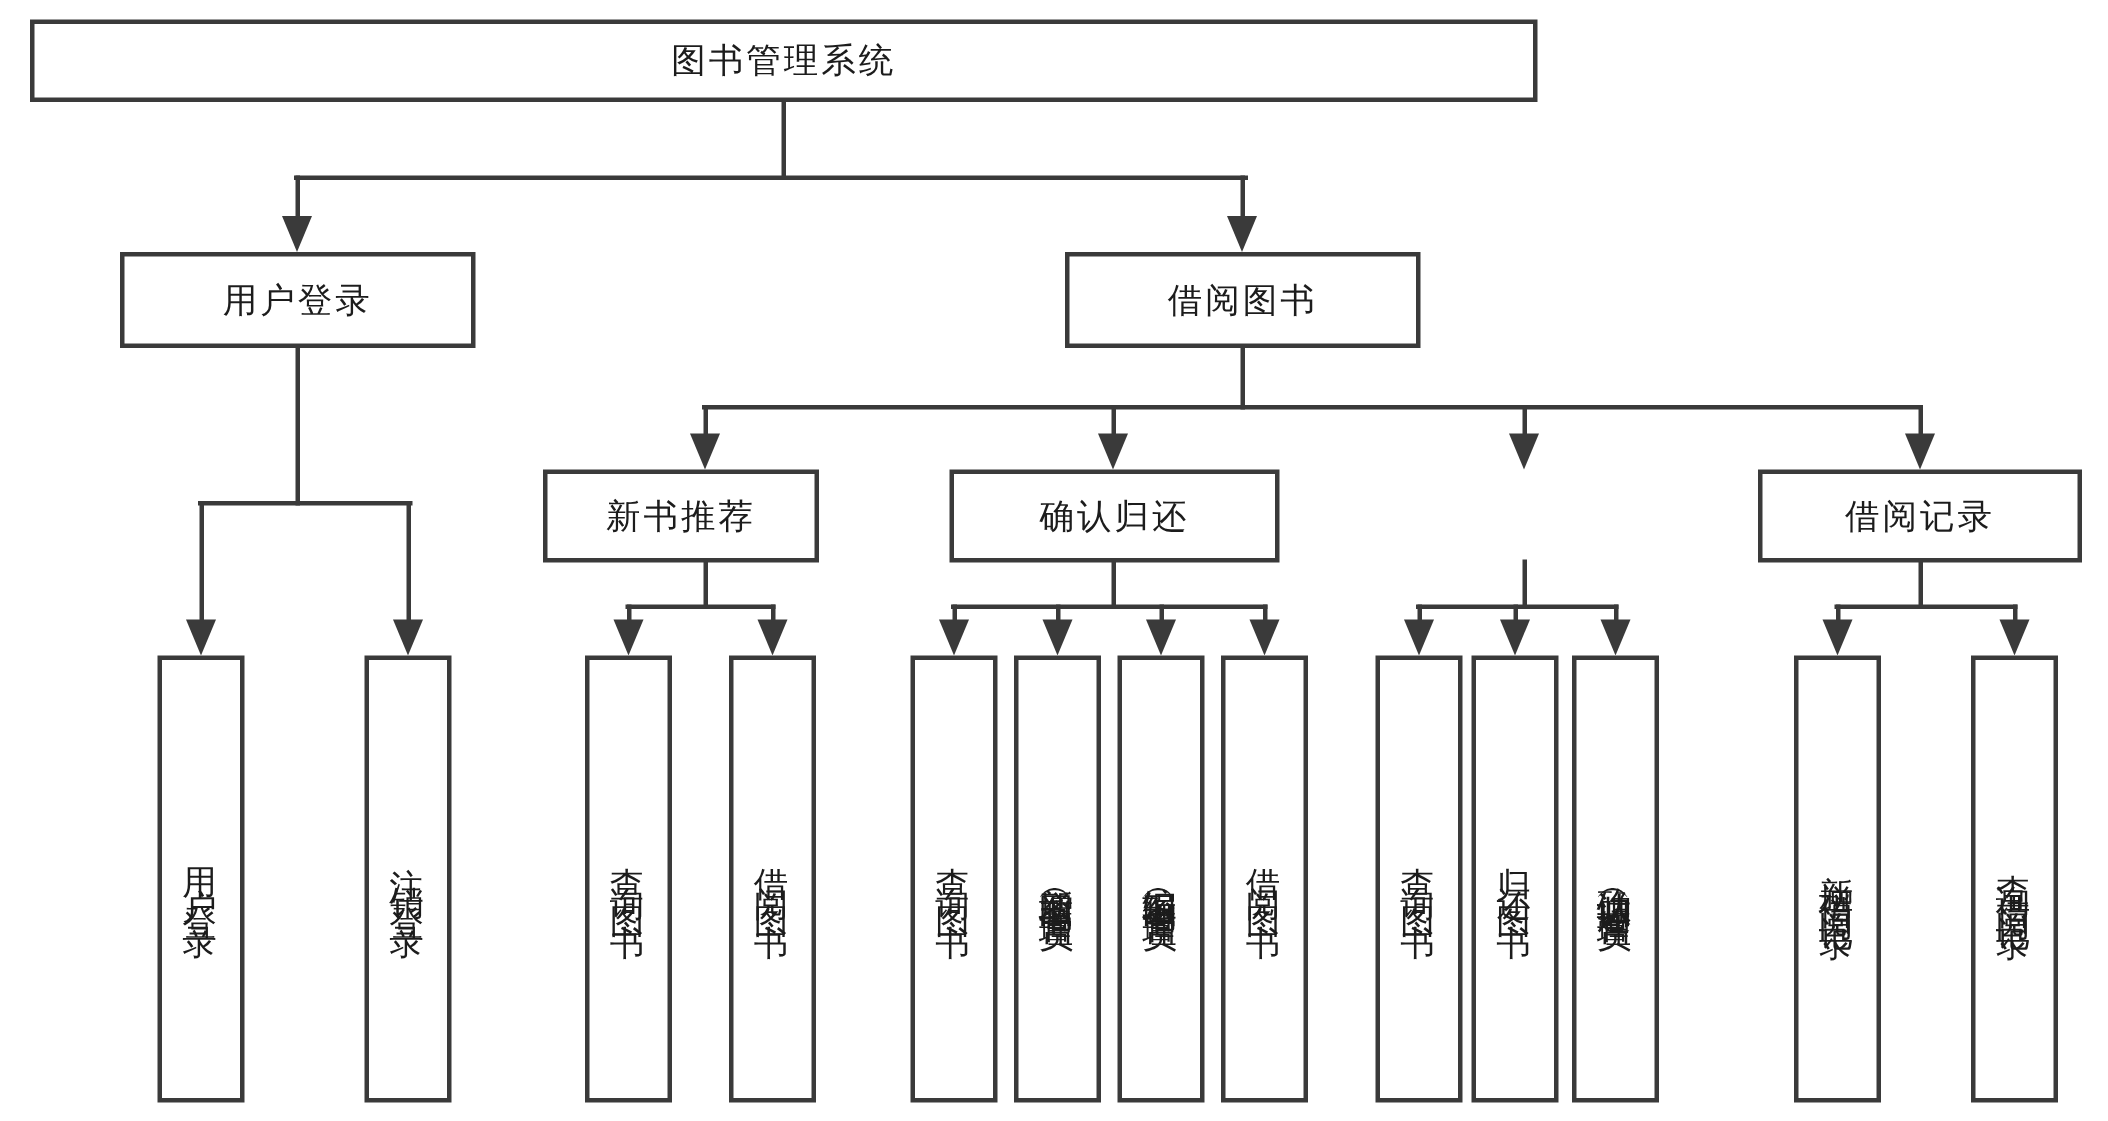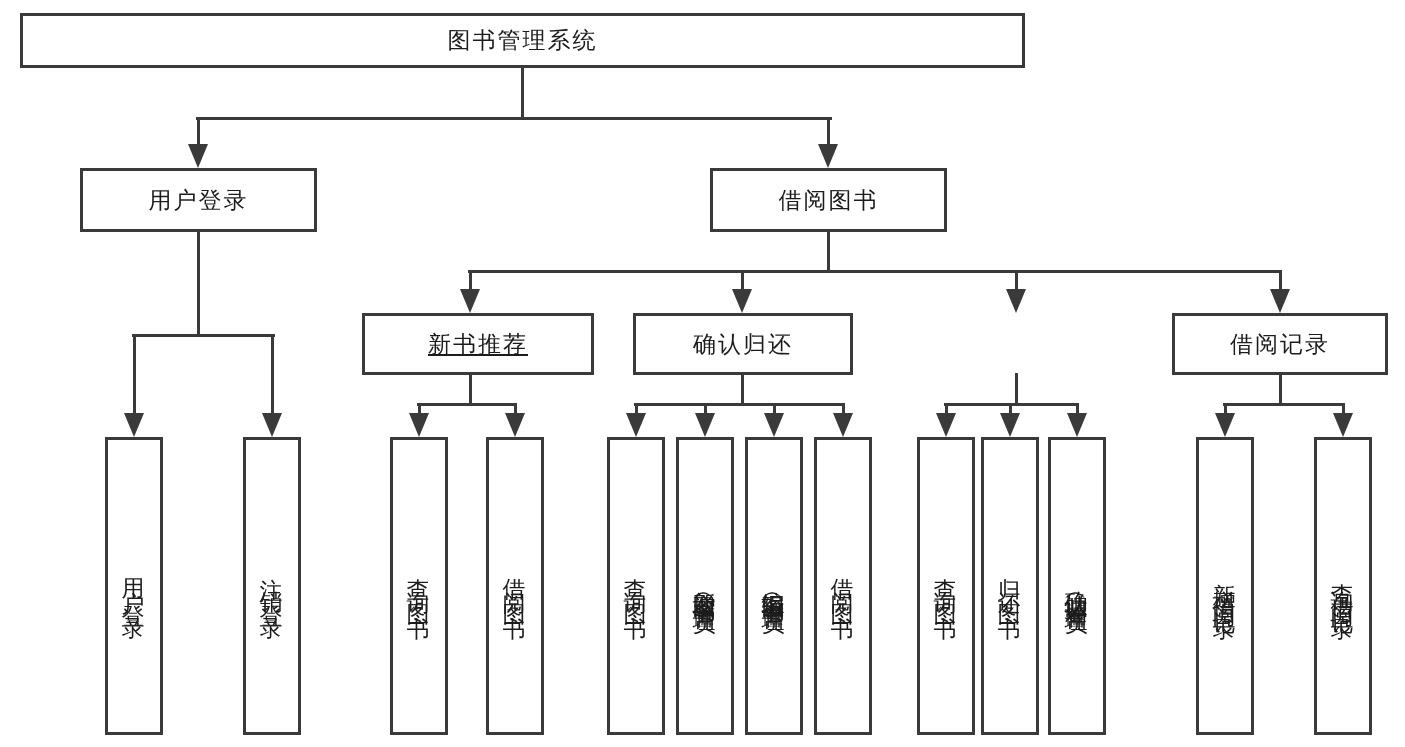--- a/index.html
+++ b/index.html
@@ -100,21 +100,21 @@
   <div class="hline" style="left:468px; top:270px; width:814px;"></div>
   <div class="vline" style="left:469px; top:270px; height:21px;"></div>
   <div class="vline" style="left:741px; top:270px; height:21px;"></div>
   <div class="vline" style="left:1015px; top:270px; height:21px;"></div>
   <div class="vline" style="left:1279px; top:270px; height:21px;"></div>
   <div class="arrow" style="left:460px; top:289px;"></div>
   <div class="arrow" style="left:732px; top:289px;"></div>
   <div class="arrow" style="left:1006px; top:289px;"></div>
   <div class="arrow" style="left:1270px; top:289px;"></div>
 
-  <div class="box" style="left:362px; top:313px; width:232px; height:62px;text-decoration:underline;">
+  <div class="box" style="left:362px; top:313px; width:184px; height:62px;">
     <span>新书推荐</span>
   </div>
   <div class="box" style="left:633px; top:313px; width:220px; height:62px;">
     <span>确认归还</span>
   </div>
   <div class="box" style="left:1172px; top:313px; width:216px; height:62px;">
     <span>借阅记录</span>
   </div>
 
   <div class="vline" style="left:469px; top:373px; height:33px;"></div>

